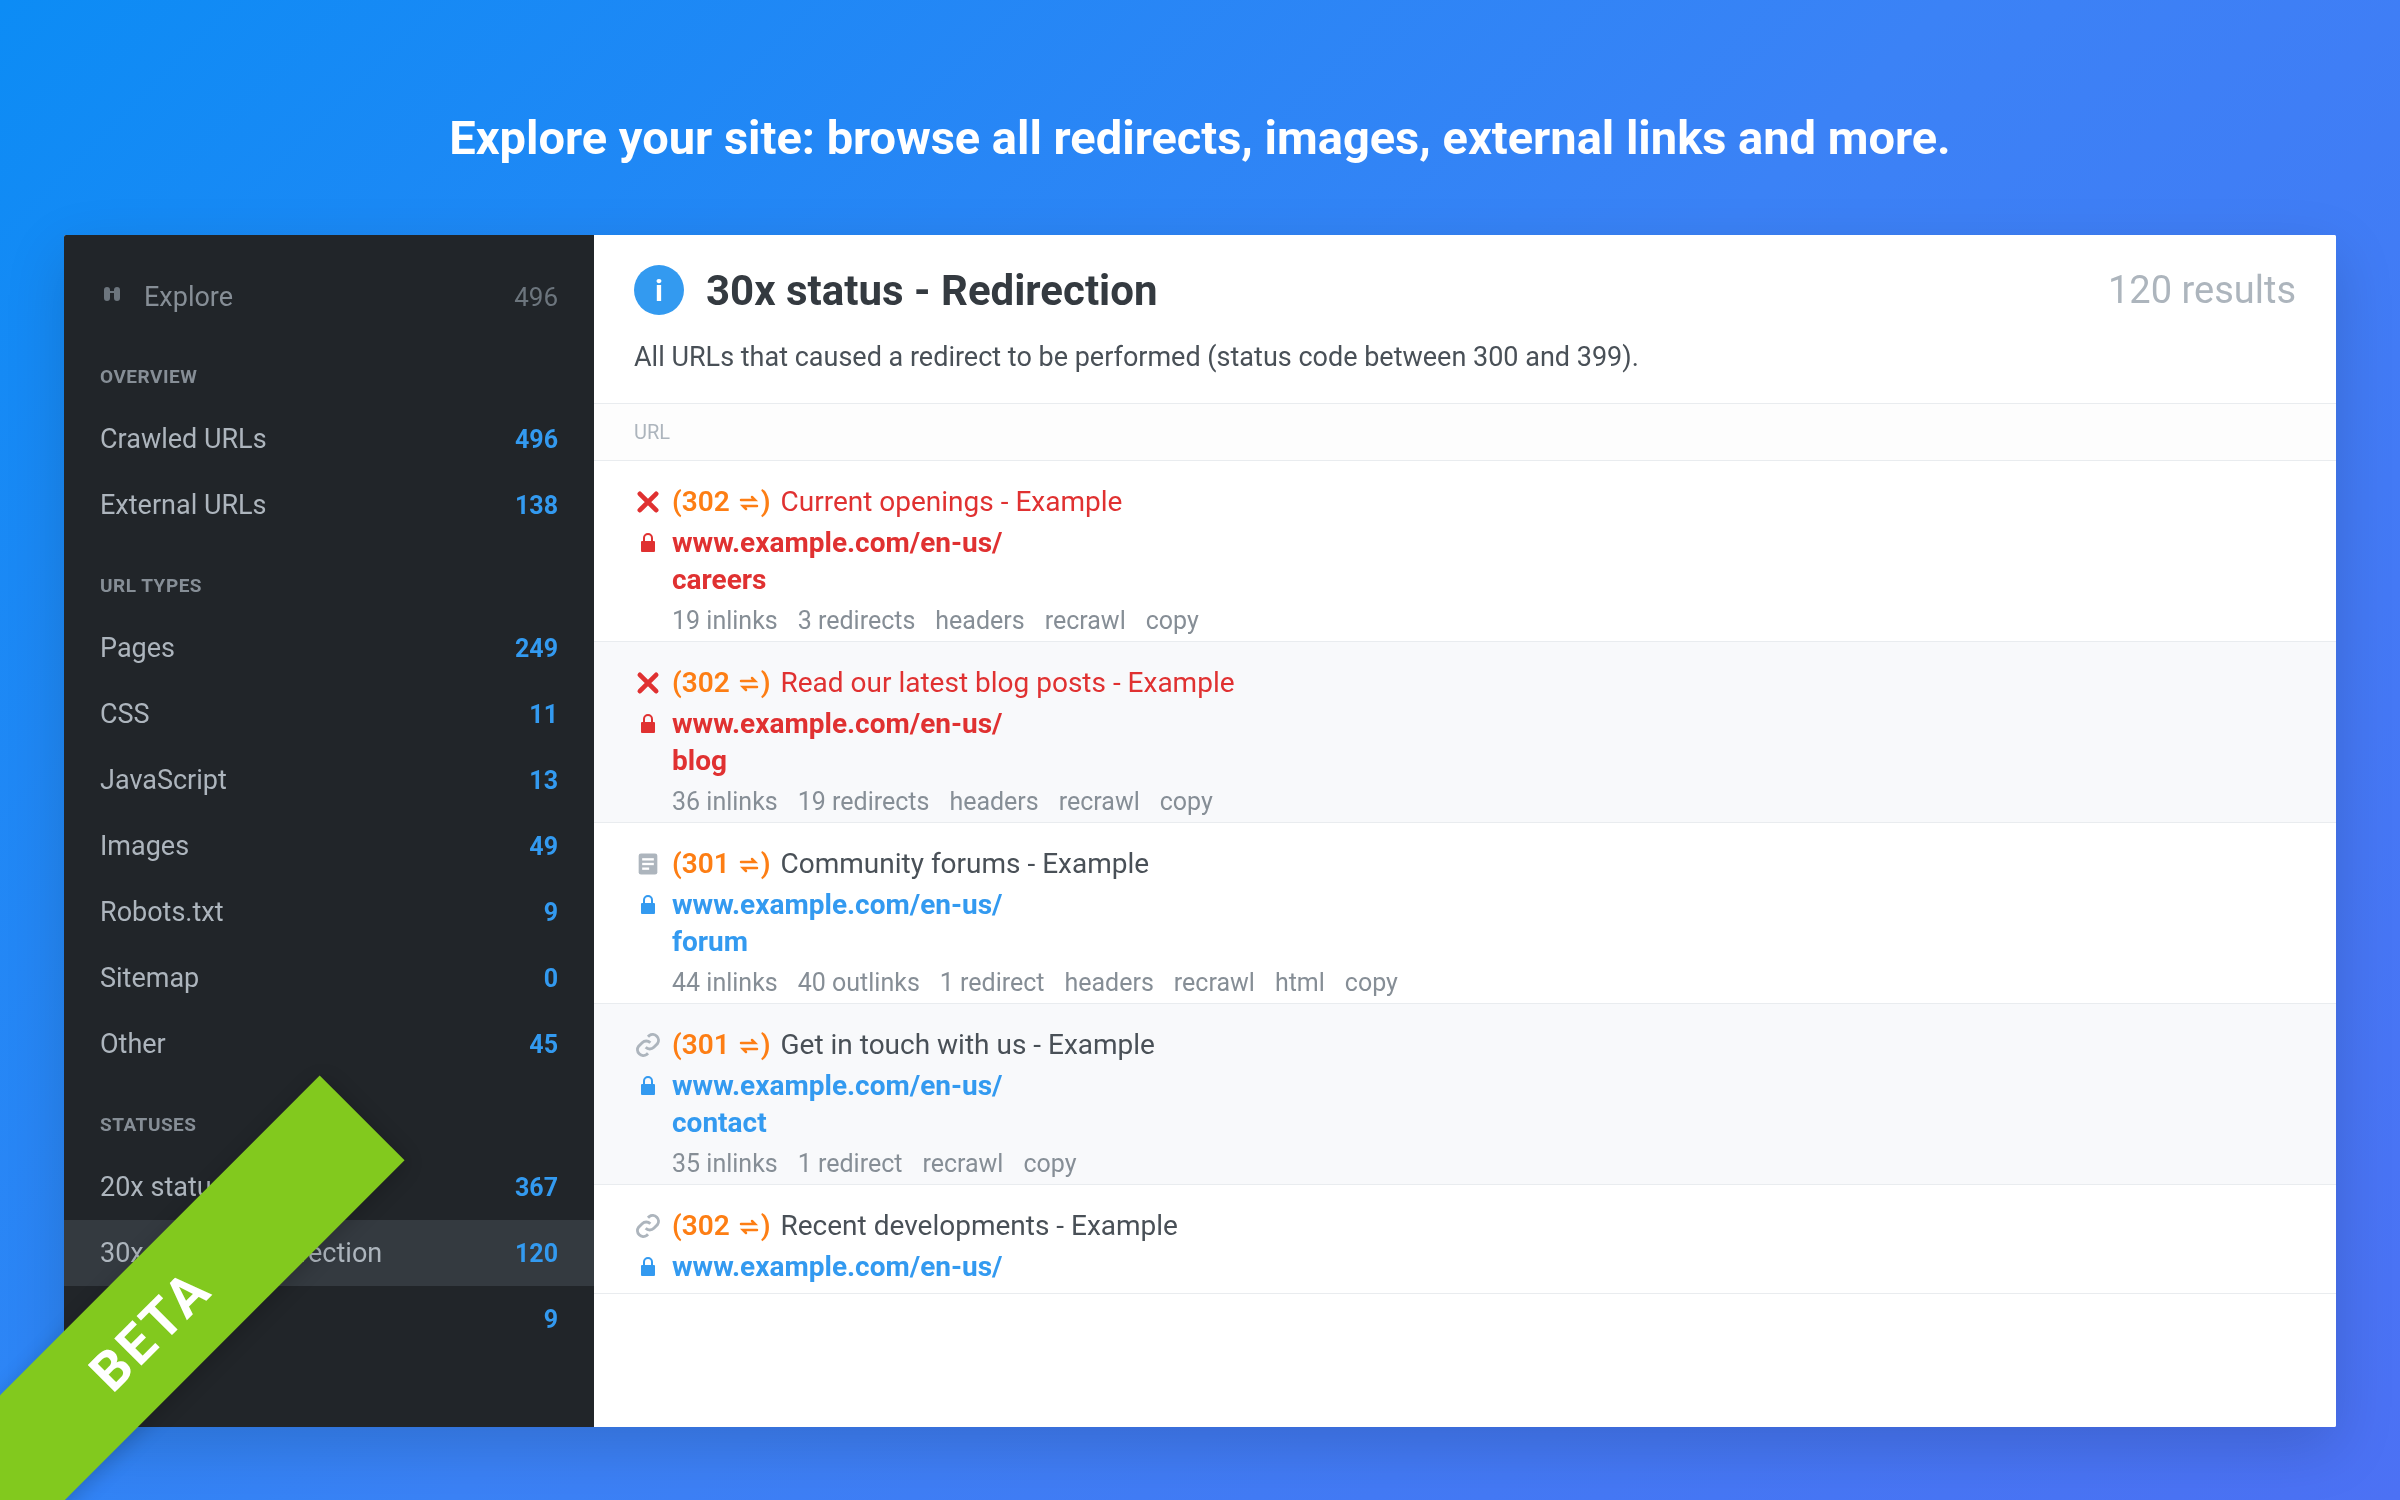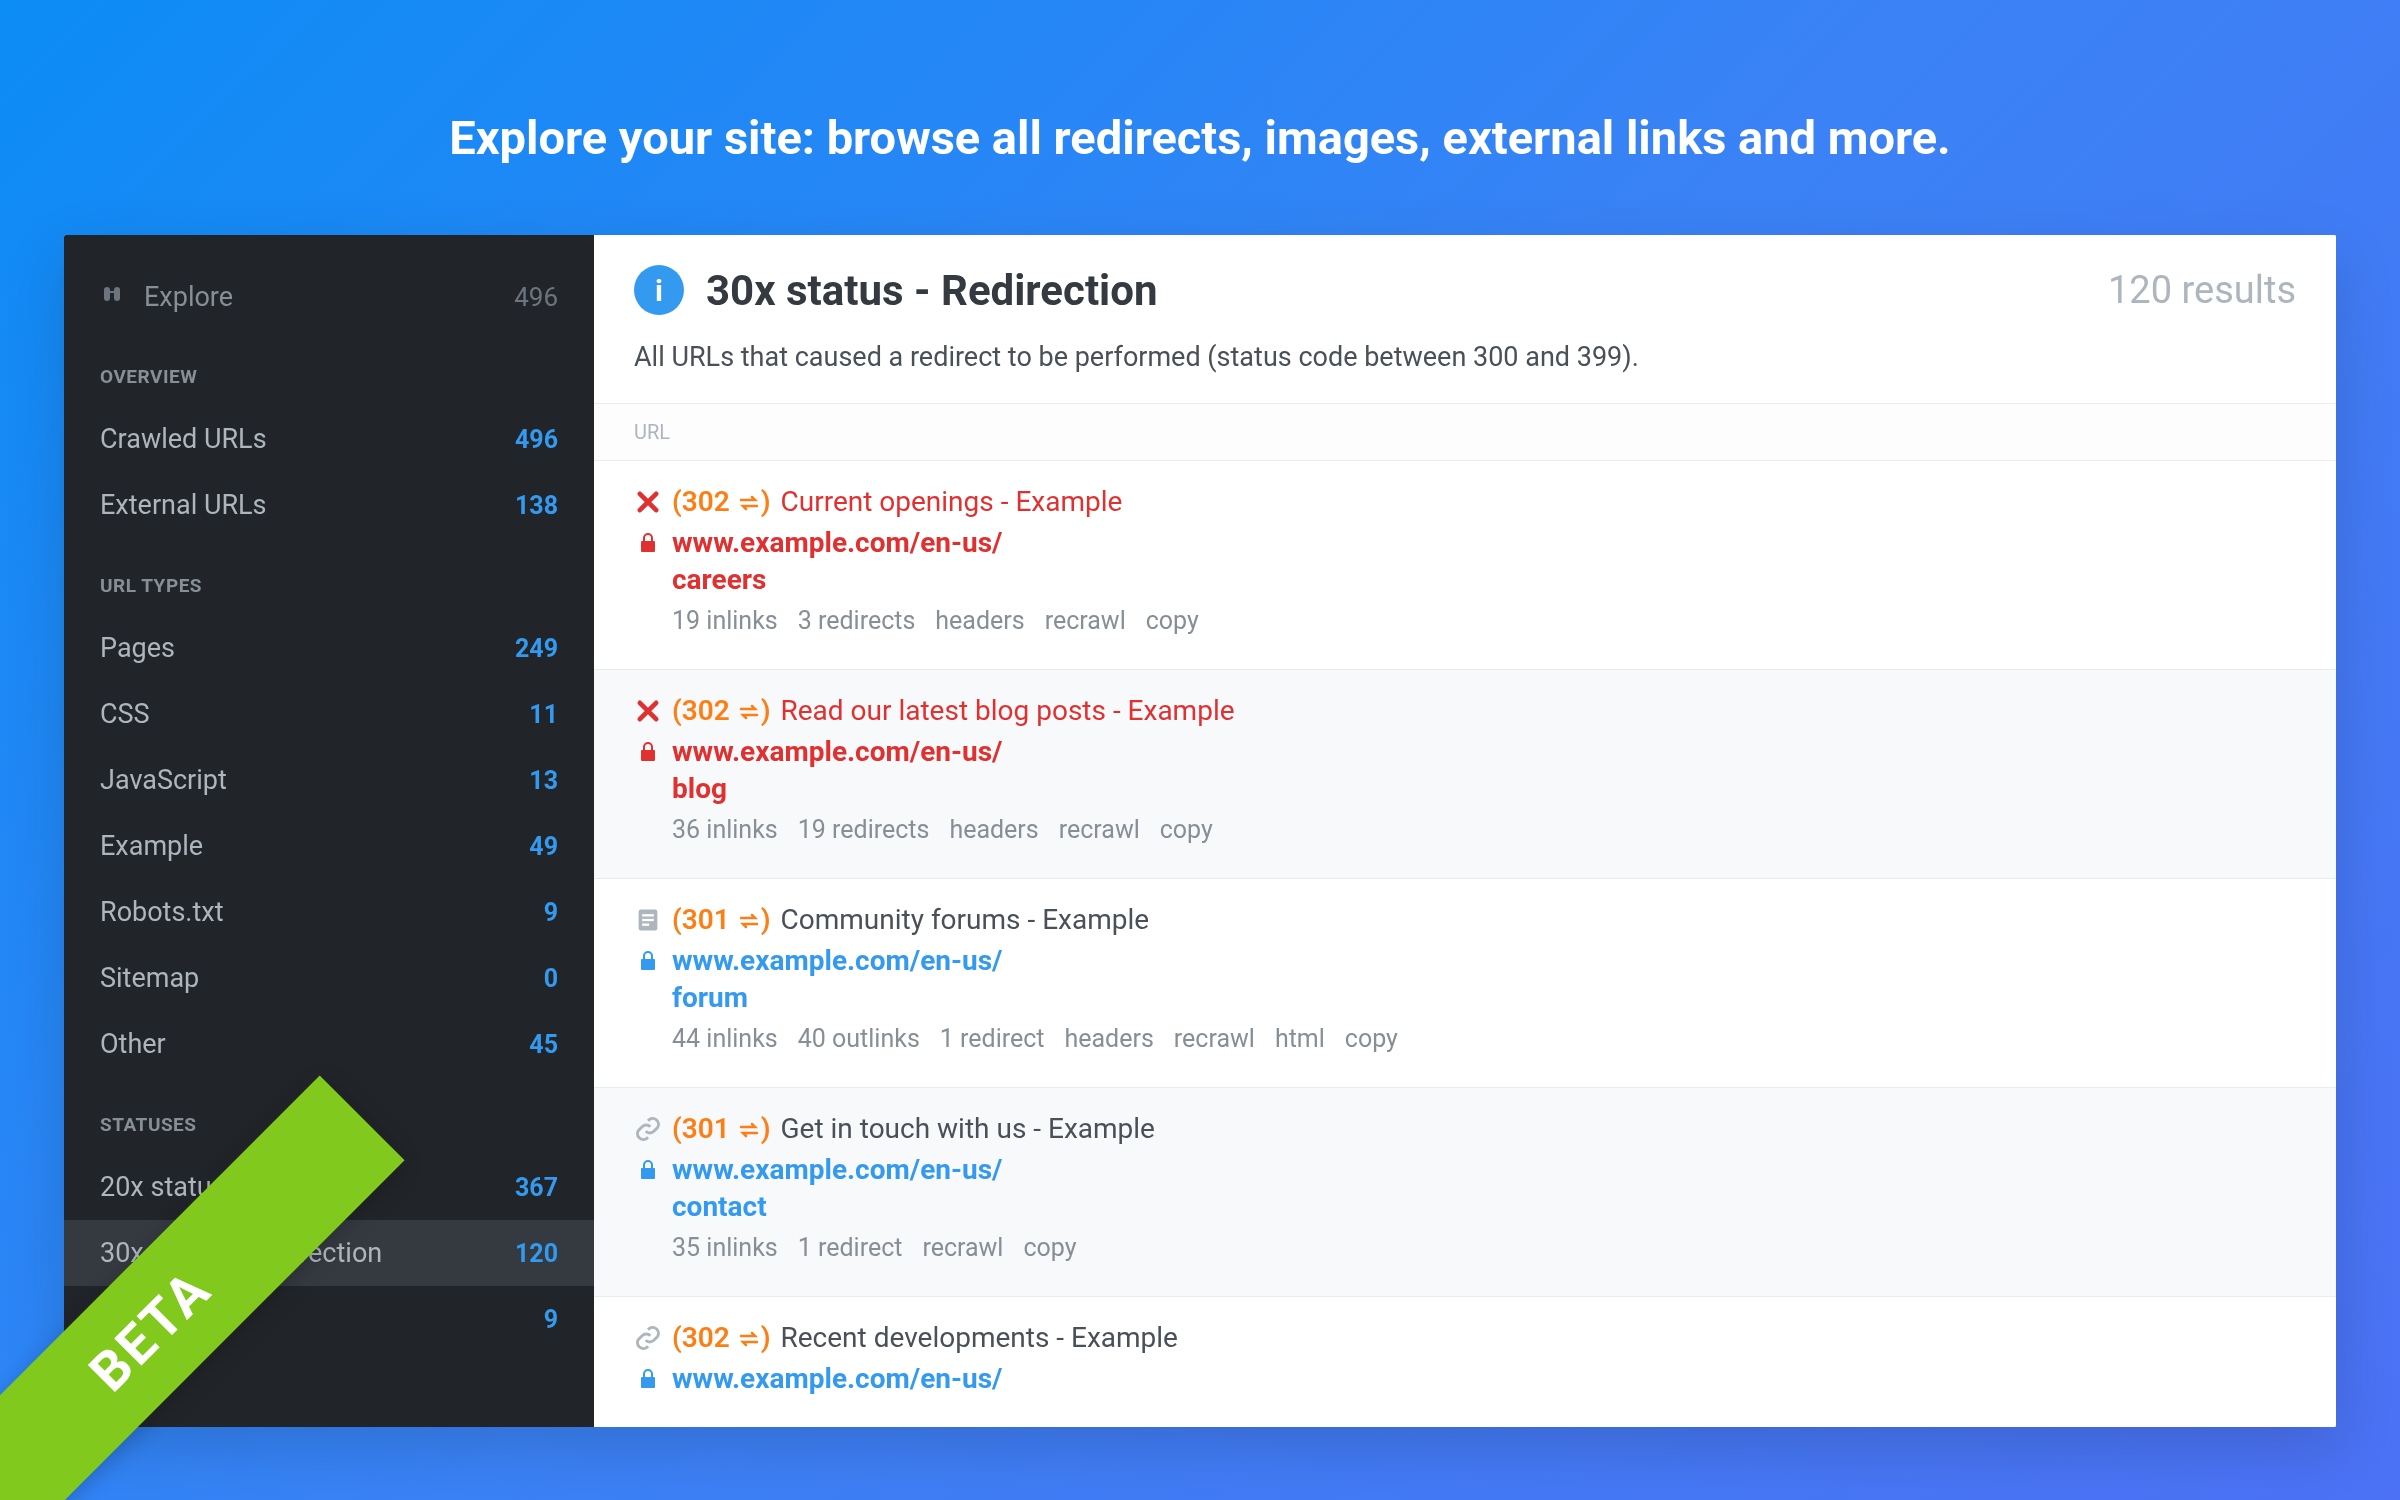--- a/index.html
+++ b/index.html
@@ -104,21 +104,21 @@
 .col-header {
   padding: 16px 40px;
   font-size: 20px;
   color: #adb5bd;
   border-top: 1px solid #e9ecef;
   border-bottom: 1px solid #e9ecef;
   background: #fdfdfd;
 }
 .url-list { flex: 1; overflow: hidden; }
 .url-item {
-  padding: 24px 40px 34px;
+  padding: 24px 40px 6px;
   border-bottom: 1px solid #e9ecef;
 }
 .url-item.alt { background: #f8f9fb; }
 .url-line1 {
   display: flex; align-items: center; gap: 10px;
   font-size: 28px; margin-bottom: 8px;
 }
 .url-line1 .status-icon { width: 28px; display: inline-flex; justify-content: center; }
 .url-line1 .code-badge { color: #fd7e14; font-weight: 600; }
 .url-line1 .title-text { color: #495057; }
@@ -201,21 +201,21 @@
     </div>
     <div class="nav-item">
       <span>CSS</span>
       <span class="count">11</span>
     </div>
     <div class="nav-item">
       <span>JavaScript</span>
       <span class="count">13</span>
     </div>
     <div class="nav-item">
-      <span>Example</span>
+      <span>Images</span>
       <span class="count">49</span>
     </div>
     <div class="nav-item">
       <span>Robots.txt</span>
       <span class="count">9</span>
     </div>
     <div class="nav-item">
       <span>Sitemap</span>
       <span class="count">0</span>
     </div>

